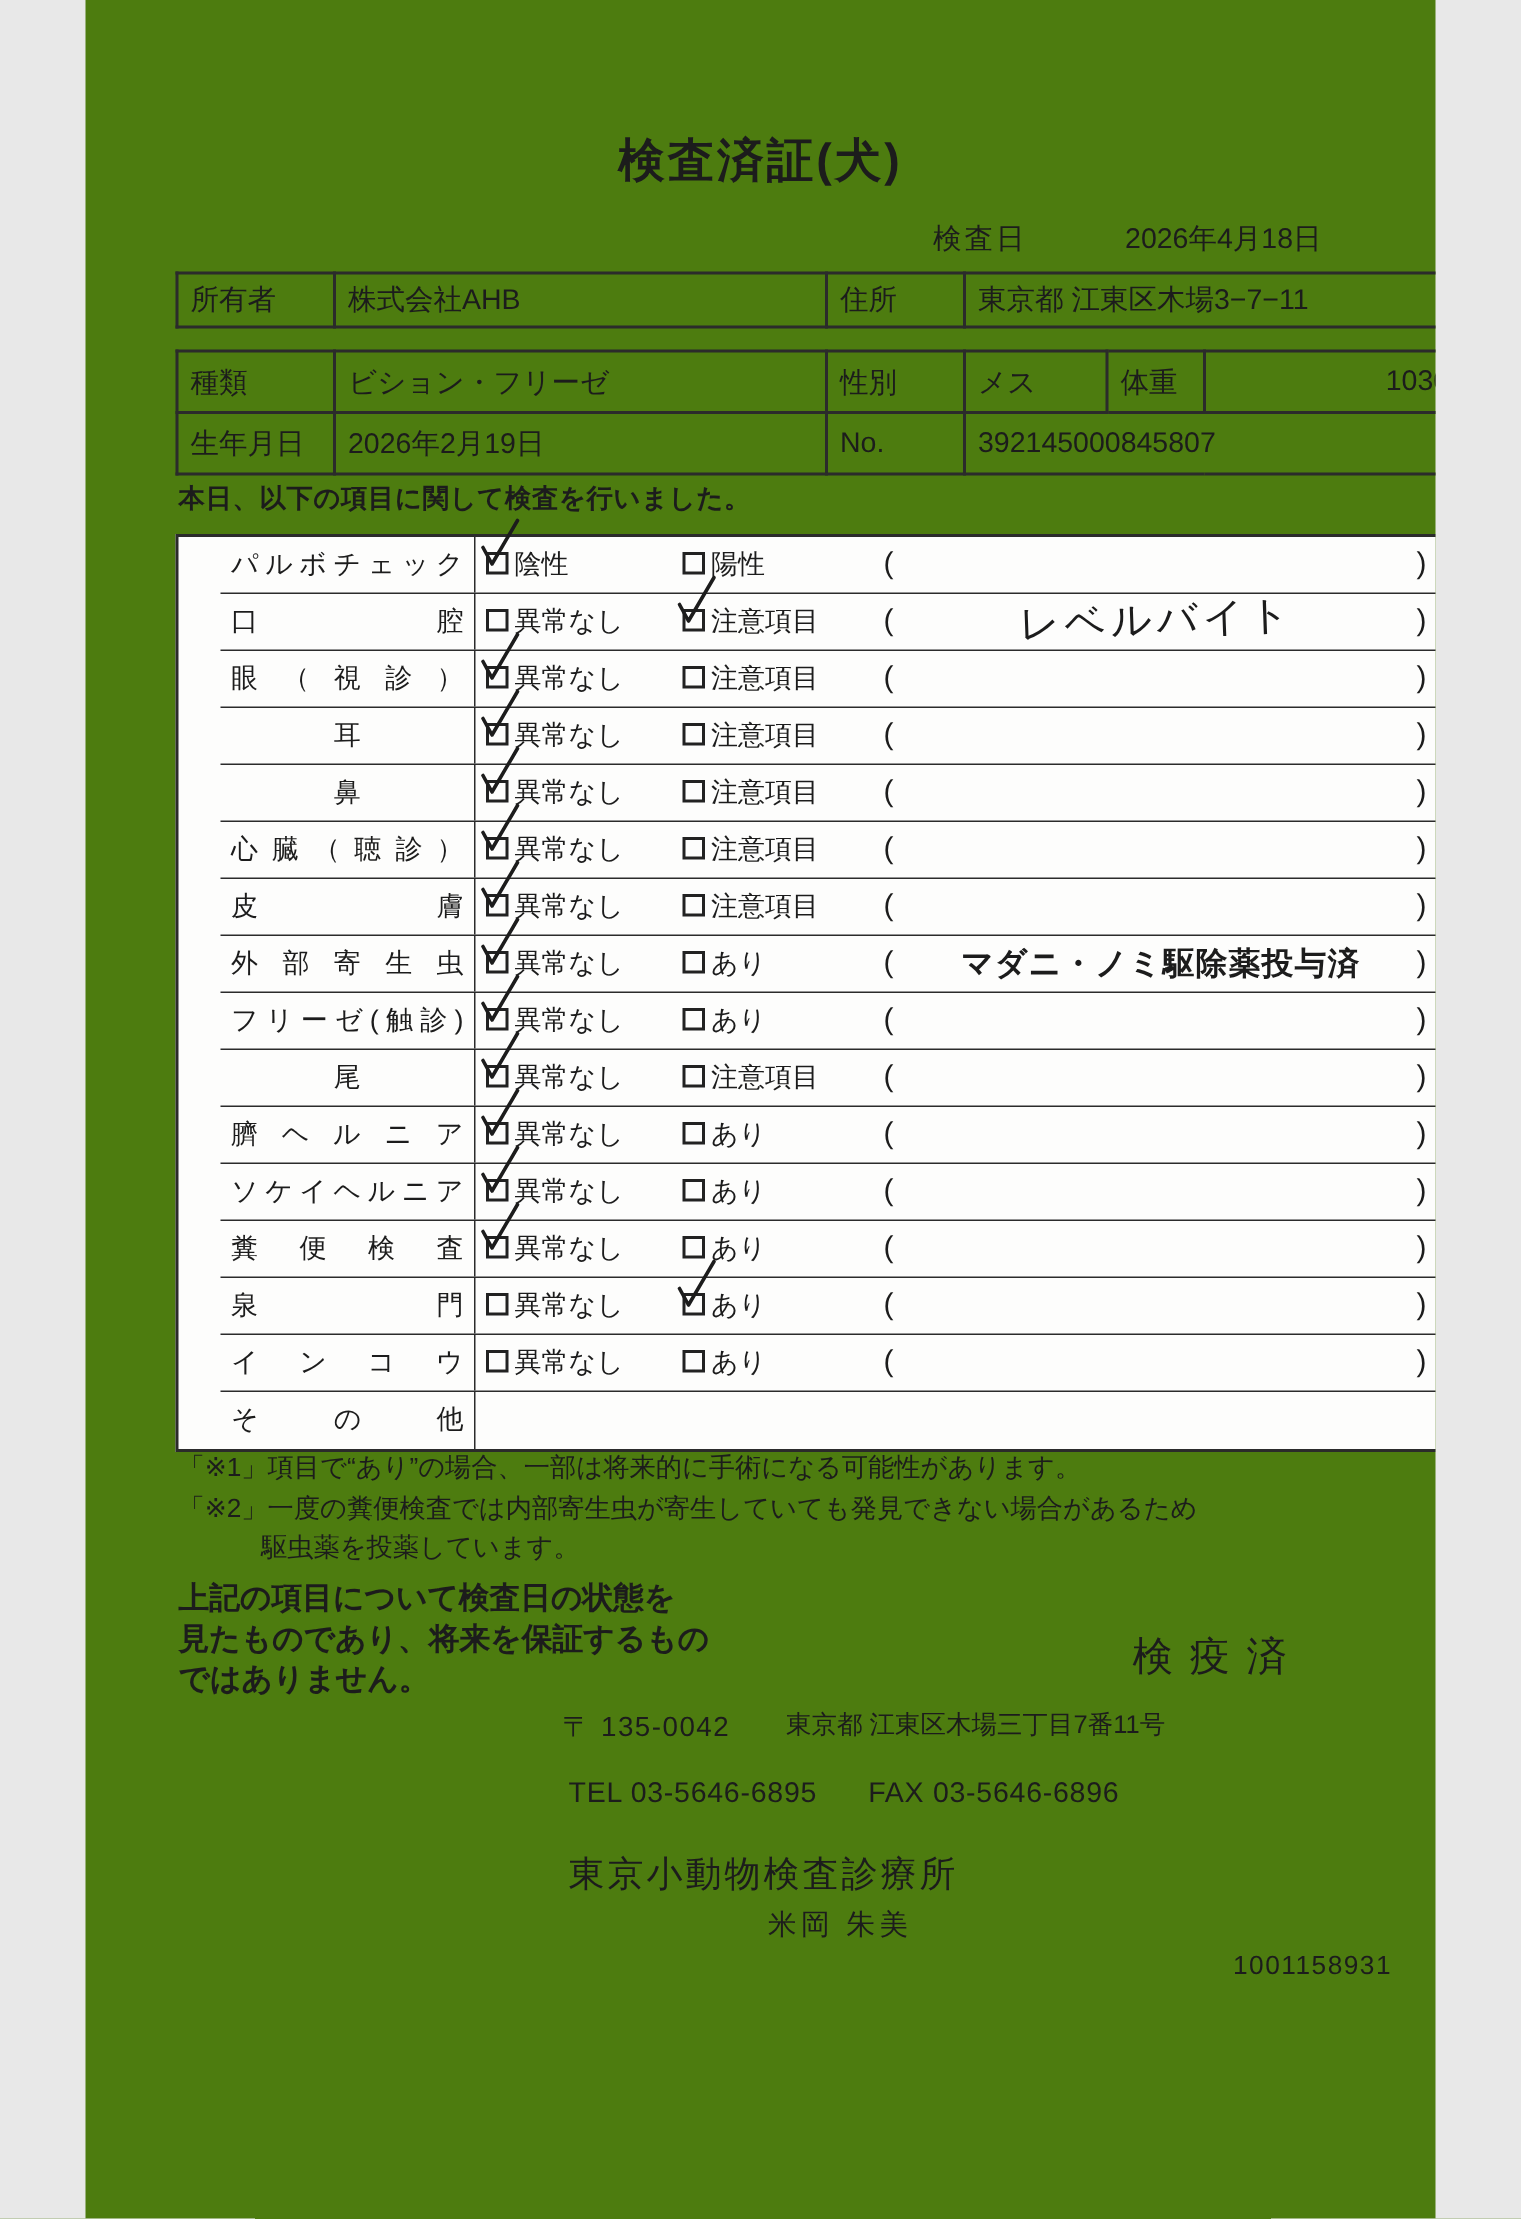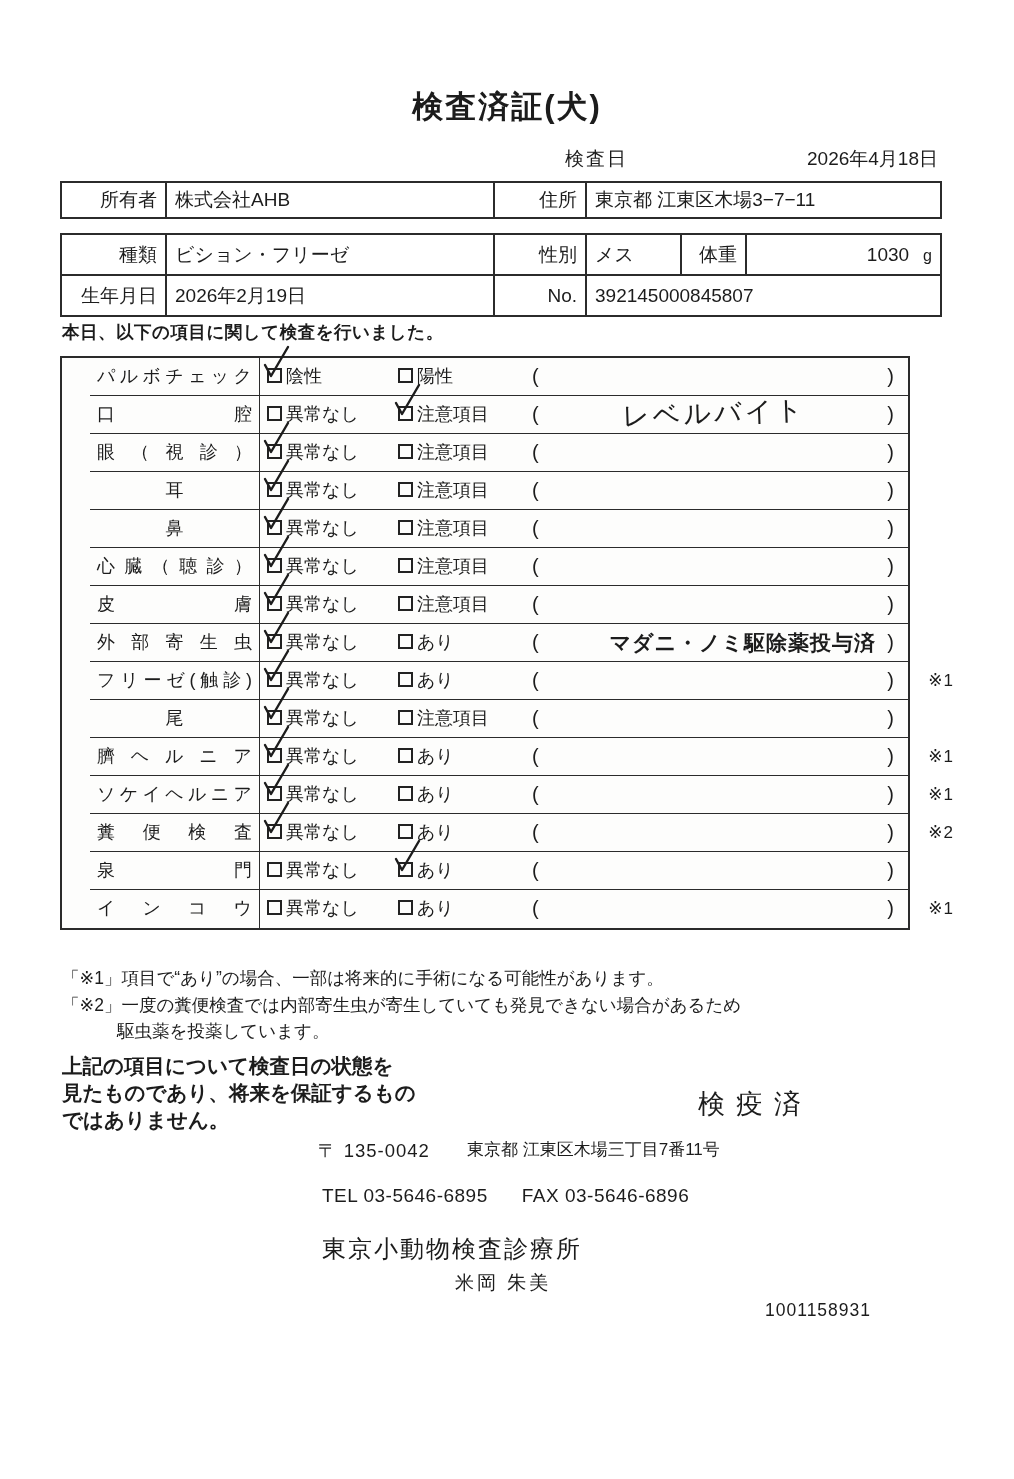--- a/index.html
+++ b/index.html
@@ -1,33 +1,33 @@
 <!DOCTYPE html>
 <html><head>
 <meta charset="utf-8">
 <style>
   * { margin:0; padding:0; box-sizing:border-box; }
   html,body { background:#e8e8e8; }
   .page {
-    position:relative; width:1014px; height:1479px; margin:0 auto;
-    background:#ffffff; color:#1c1c1c;
+    position:relative; width:900px; height:1479px; margin:0 auto;
+    background:#4d7c0f; color:#1c1c1c;
     font-family:"Liberation Sans","DejaVu Sans",sans-serif;
     overflow:hidden;
   }
   .abs { position:absolute; }
 
   
   .title { left:0; right:0; top:86px; text-align:center; font-size:31px; font-weight:bold; letter-spacing:2px; }
   .insp-date-label { left:565px; top:146px; font-size:19px; letter-spacing:2px;text-align:center; }
   .insp-date-value { right:76px; top:146px; font-size:19px; }
 
   
   table.hdr { position:absolute; border-collapse:collapse; table-layout:fixed; }
   table.hdr td { border:2px solid #2b2b2b; font-size:19px; padding:0 8px; height:36px; white-space:nowrap; overflow:hidden; }
-  td.lab { text-align:right; padding:0 4px; }
+  td.lab { text-align:left; padding:0 4px; }
   #t1 { left:60px; top:181px; width:880px; }
   #t2 { left:60px; top:233px; width:880px; }
   #t2 td { height:41px; }
   td.wval { text-align:right; padding-right:14px; }
   .unit { font-size:16px; margin-left:14px; }
 
   .intro { left:62px; top:320px; font-size:17.5px; font-weight:600; letter-spacing:0.5px; }
 
   
   .ctable { left:60px; top:356px; width:850px; border:2px solid #2b2b2b; background:#fdfdfc;padding-left:28px; }
@@ -42,21 +42,21 @@
   .tcontent { position:absolute; left:170px; right:0; top:0; bottom:0; }
   .opt { position:absolute; top:0; height:38px; line-height:37px; font-size:18px; white-space:nowrap; }
   .opt1 { left:7px; } .opt2 { left:138px; }
   .box { display:inline-block; width:15px; height:15px; border:2px solid #222; vertical-align:-1px; margin-right:4px; background:transparent; }
   .tick { position:absolute; left:-7px; top:-14px; width:32px; height:38px; display:none; pointer-events:none; }
   .opt.checked .tick { display:block; }
   .paren { position:absolute; top:0; line-height:37px; font-size:20px; color:#1c1c1c; }
   .paren-open { left:272px; } .paren-close { right:14px; }
   .note { position:absolute; left:292px; right:32px; top:0; line-height:37px; text-align:center; font-size:18px; white-space:nowrap; }
   .note.hand { font-size:27px; letter-spacing:3px; line-height:34px; transform:rotate(-2deg); font-weight:500; }
-  .note.stamp { text-align:right; padding-left:6px; font-size:21px; font-weight:700; letter-spacing:1px; }
+  .note.stamp { text-align:center; padding-left:6px; font-size:21px; font-weight:700; letter-spacing:1px; }
   .refmark { position:absolute; right:-46px; top:0; line-height:38px; font-size:17px; letter-spacing:1px; }
 
   
   .fn1 { left:62px; top:966px; font-size:17.5px; }
   .fn2a { left:62px; top:993px; font-size:17.5px; }
   .fn2b { left:117px; top:1019px; font-size:17.5px; }
   .statement { left:62px; top:1052px; font-size:20.5px; font-weight:bold; line-height:1.32; white-space:pre-line; }
   .stamp-quarantine { left:698px; top:1086px; font-size:27px; letter-spacing:11px; font-weight:500; }
 
   
@@ -356,20 +356,24 @@
       </span>
       <span class="opt opt2">
         <span class="box"></span><span class="optlabel">あり</span>
       </span>
       <span class="paren paren-open">(</span>
       <span class="note"></span>
       <span class="paren paren-close">)</span>
       <span class="refmark">※1</span>
     </div>
   </div>
+      <div class="trow">
+    <div class="tlabel">その他</div>
+    <div class="tcontent"></div>
+  </div>
     </div>
 
   <div class="abs fn1">「※1」項目で“あり”の場合、一部は将来的に手術になる可能性があります。</div>
   <div class="abs fn2a">「※2」一度の糞便検査では内部寄生虫が寄生していても発見できない場合があるため</div>
   <div class="abs fn2b">駆虫薬を投薬しています。</div>
 
   <div class="abs statement">上記の項目について検査日の状態を
 見たものであり、将来を保証するもの
 ではありません。</div>
   <div class="abs stamp-quarantine">検疫済</div>

